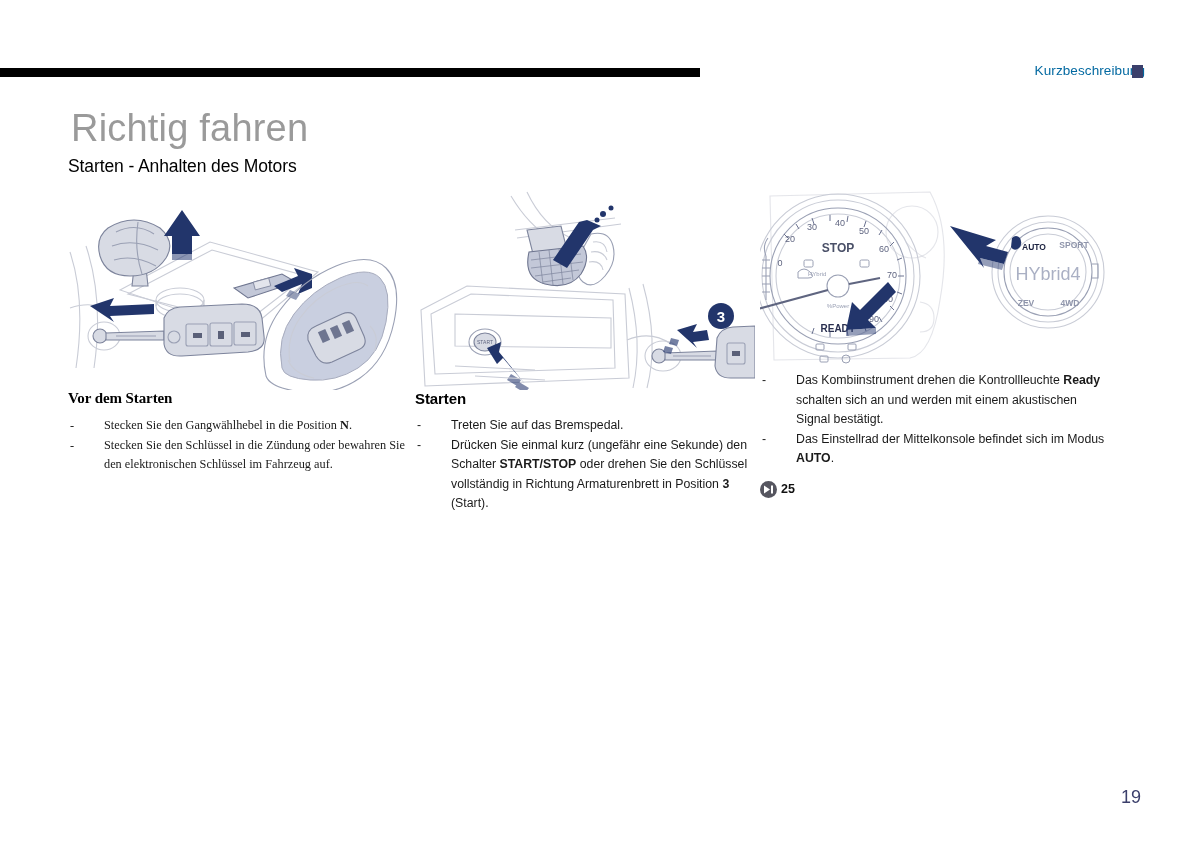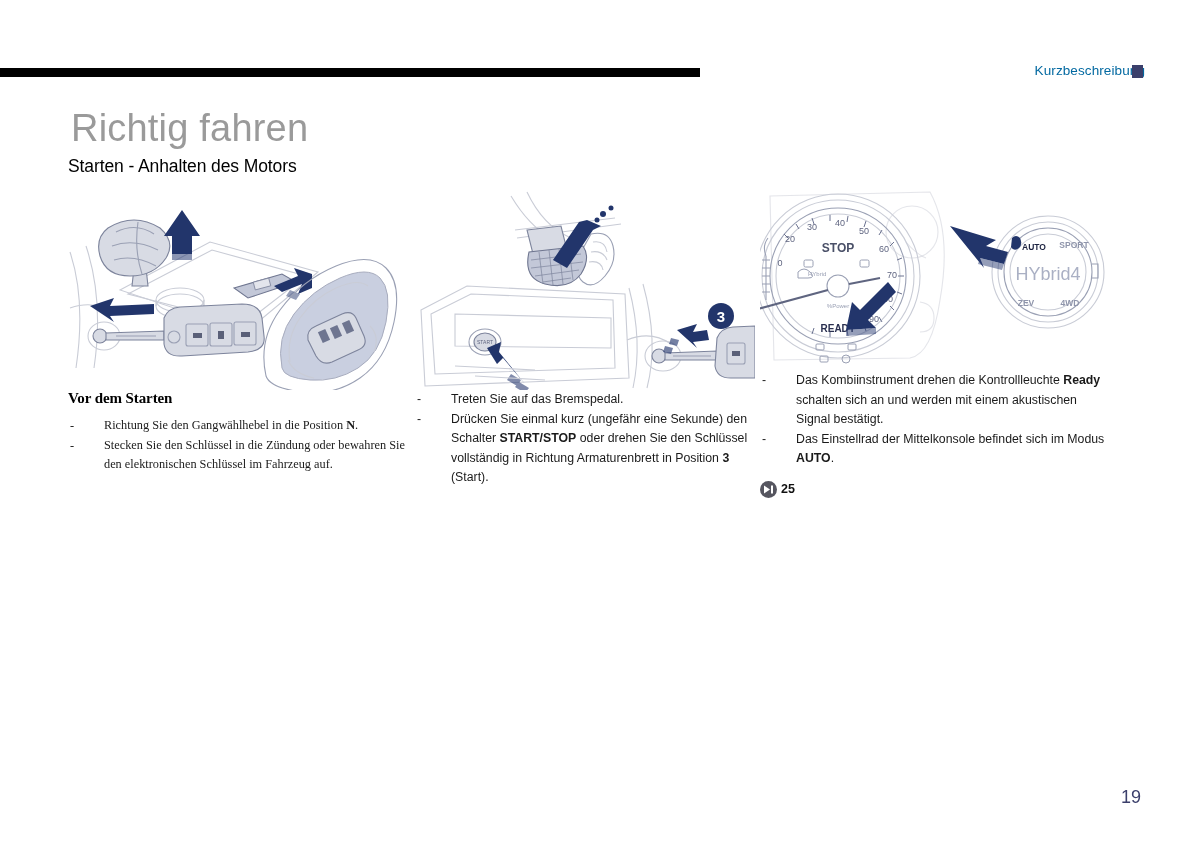--- a/index.html
+++ b/index.html
@@ -216,21 +216,21 @@
         <rect x="264" y="136" width="8" height="12" fill="#6e7590" transform="rotate(-24 268 142)"></rect>
         <rect x="276" y="131" width="8" height="12" fill="#6e7590" transform="rotate(-24 280 137)"></rect>
       </g>
     </svg>
   </div>
 
   <div class="col-heading">Vor dem Starten</div>
   <ul class="bullets">
     <li>
       <span class="dash">-</span>
-      <span><span>Richtung Sie den Gangwählhebel in die Position </span><b>N</b><span>.</span></span>
+      <span><span>Stecken Sie den Gangwählhebel in die Position </span><b>N</b><span>.</span></span>
     </li>
     <li>
       <span class="dash">-</span>
       <span>Stecken Sie den Schlüssel in die Zündung oder bewahren Sie den elektronischen Schlüssel im Fahrzeug auf.</span>
     </li>
   </ul>
 </div>
 
 <div class="column" id="col-2">
 
@@ -290,20 +290,21 @@
       <g fill="#2c3e74" opacity=".65">
         <path d="M256 148 L264 150 L262 156 L254 154 Z"></path>
         <path d="M250 156 L258 158 L256 164 L248 162 Z"></path>
       </g>
 
       <circle cx="306" cy="126" r="13" fill="#22356b"></circle>
       <text x="306" y="132" font-family="Liberation Sans, sans-serif" font-size="15" font-weight="bold" fill="#ffffff" text-anchor="middle">3</text>
     </svg>
   </div>
 
+  <div class="col-heading">Starten</div>
   <ul class="bullets">
     <li>
       <span class="dash">-</span>
       <span>Treten Sie auf das Bremspedal.</span>
     </li>
     <li>
       <span class="dash">-</span>
       <span><span>Drücken Sie einmal kurz (ungefähr eine Sekunde) den Schalter </span><b>START/STOP</b><span> oder drehen Sie den Schlüssel vollständig in Richtung Armaturenbrett in Position </span><b>3</b><span> (Start).</span></span>
     </li>
   </ul>

